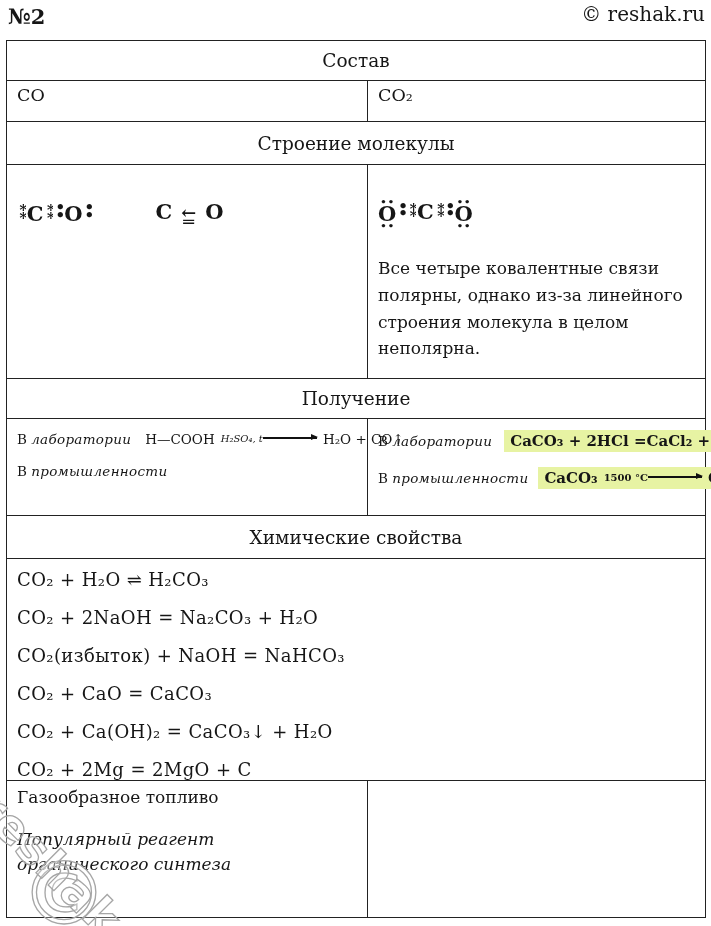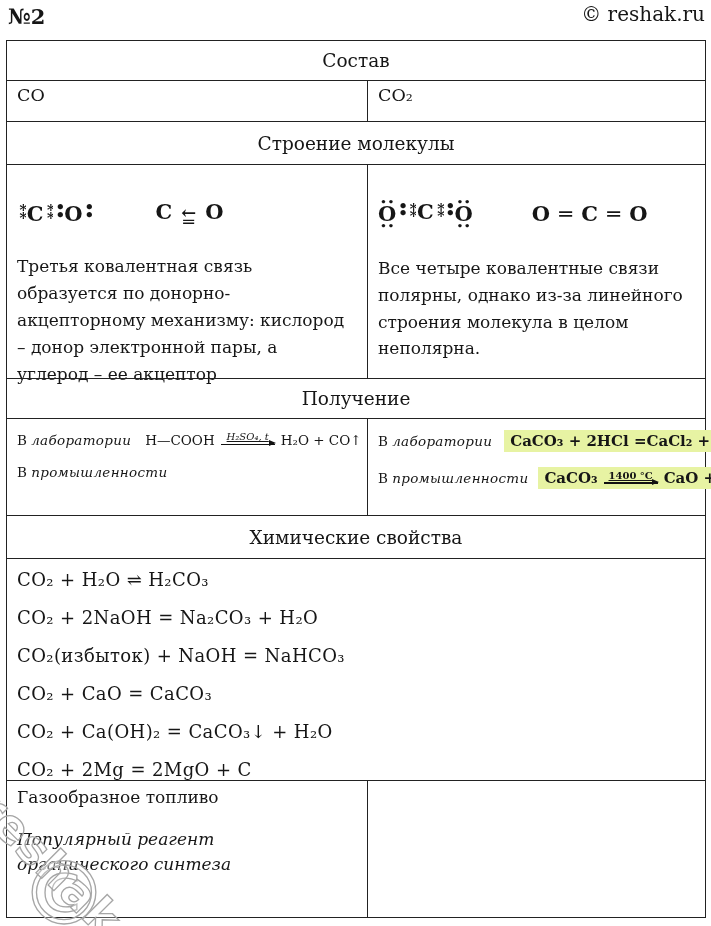--- a/index.html
+++ b/index.html
@@ -47,21 +47,21 @@
   .oa { line-height:0.85; }
   .bondstack { display:inline-flex; flex-direction:column; align-items:center; margin:0 8px; vertical-align:0.02em; }
   .bond-top { line-height:0.55; font-size:0.85em; }
   .bond-bot { line-height:0.55; font-size:0.85em; }
   .struct-note { margin-top:26px; font-size:17px; line-height:1.58; max-width:334px; }
 
   
   .prep-line { display:flex; align-items:center; font-size:13.5px; white-space:nowrap; }
   .prep-label { font-size:13.5px; flex-shrink:0; }
   .prep-label i { letter-spacing:0.3px; }
-  .rxn { display:inline-flex; flex-direction:column; align-items:center; margin:0 6px; vertical-align:middle;text-decoration:underline; }
+  .rxn { display:inline-flex; align-items:center; margin:0 6px; vertical-align:middle; }
   .rxn .cond { font-size:10px; line-height:1.15; white-space:nowrap; font-style:italic; }
   .rxn .line { position:relative; width:54px; height:1.5px; background:#111; margin:1px 0 3px; }
   .rxn .line::after {
     content:""; position:absolute; right:-1px; top:-3.2px; width:0; height:0;
     border-left:7px solid #111; border-top:3.5px solid transparent; border-bottom:3.5px solid transparent;
   }
   .hl { padding:2px 6px; font-size:15px; font-weight:600; white-space:nowrap; display:inline-flex; align-items:center; }
   .ind-eqs { display:flex; flex-direction:column; margin-left:12px; }
   .ind-eqs .eq { line-height:1.9; }
 
@@ -116,36 +116,34 @@
         <span>
           <span class="vpair">∗∗</span><span>C</span><span class="vpair">∗∗</span><span class="vpair">••</span><span>O</span><span class="vpair">••</span>
         </span>
         <span class="gap-co">
           <span>C</span><span class="bondstack">
               <span class="bond-top">←</span>
               <span class="bond-bot">═</span>
             </span><span>O</span>
         </span>
       </div>
-      <div class="struct-note">Третья ковалентная связь образуется по донорно-акцепторному механизму: кислород – донор электронной пары, а углерод – ее акцептор</div>
     </div>
     <div class="cell-r">
       <div class="lewis-row">
         <span>
           <span class="odot">
               <span class="od">••</span>
               <span class="oa">O</span>
               <span class="od">••</span>
             </span><span class="vpair">••</span><span class="vpair">∗∗</span><span>C</span><span class="vpair">∗∗</span><span class="vpair">••</span><span class="odot">
               <span class="od">••</span>
               <span class="oa">O</span>
               <span class="od">••</span>
             </span>
         </span>
-        <span class="gap-co2">O ═ C ═ O</span>
       </div>
       <div class="struct-note">Все четыре ковалентные связи полярны, однако из-за линейного строения молекула в целом неполярна.</div>
     </div>
   </div>
 
   <div class="row row-title h-poluchenie">
     <span>Получение</span>
   </div>
   <div class="row row-pair r-prep">
     <div class="cell-l">
@@ -165,21 +163,21 @@
     <div class="cell-r">
       <div class="prep-line" style="margin-top:7px;">
         <span class="prep-label"><span>В</span> <i>лаборатории</i></span>
         <span class="hl" style="margin-left: 12px; background-color: rgb(231, 243, 163);">CaCO₃ + 2HCl =CaCl₂ + CO₂↑ + H₂O</span>
       </div>
       <div class="prep-line" style="margin-top:15px;">
         <span class="prep-label"><span>В</span> <i>промышленности</i></span>
         <span class="hl" style="margin-left: 10px; background-color: rgb(231, 243, 163);">
           <span>CaCO₃</span>
           <span class="rxn">
-            <span class="cond" style="font-style:normal;">1400 °C</span>
+            <span class="cond" style="font-style:normal;">1500 °C</span>
             <span class="line"></span>
           </span>
           <span>CaO + CO₂↑</span>
         </span>
       </div>
     </div>
   </div>
 
   <div class="row row-title h-him">
     <span>Химические свойства</span>

